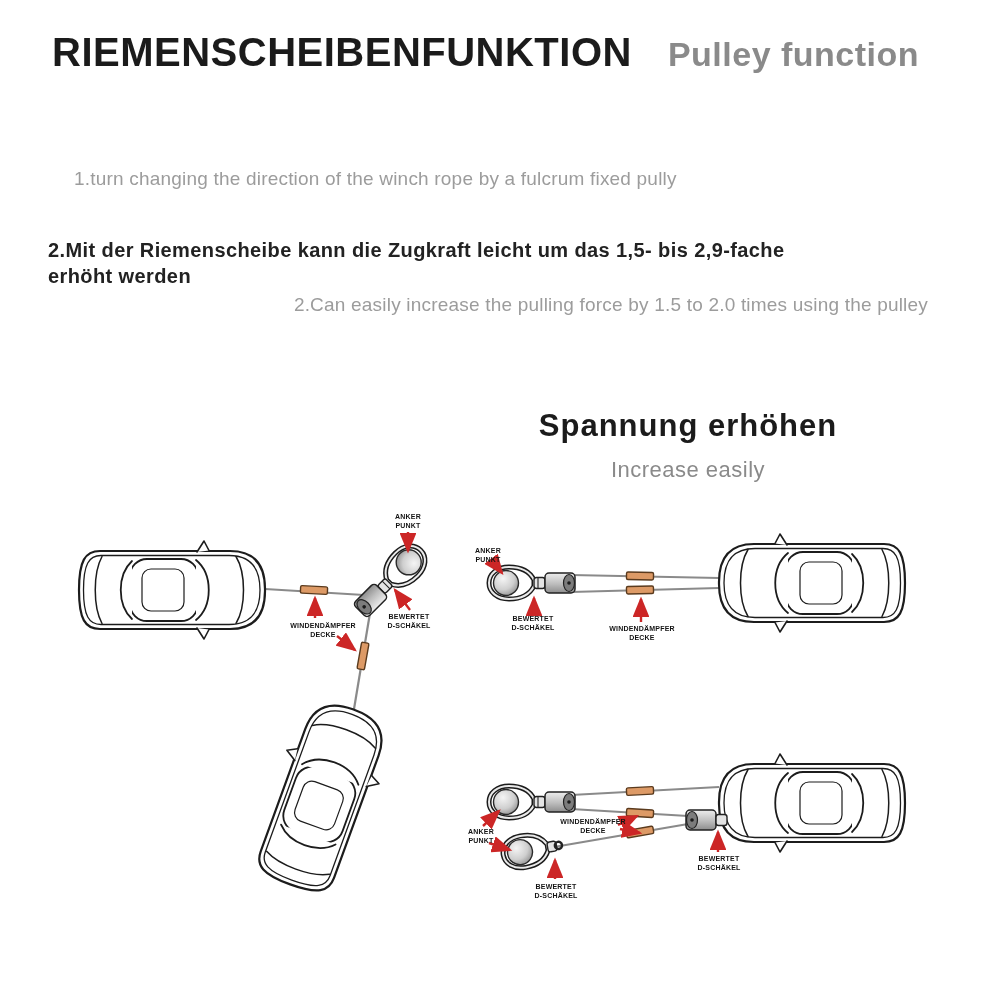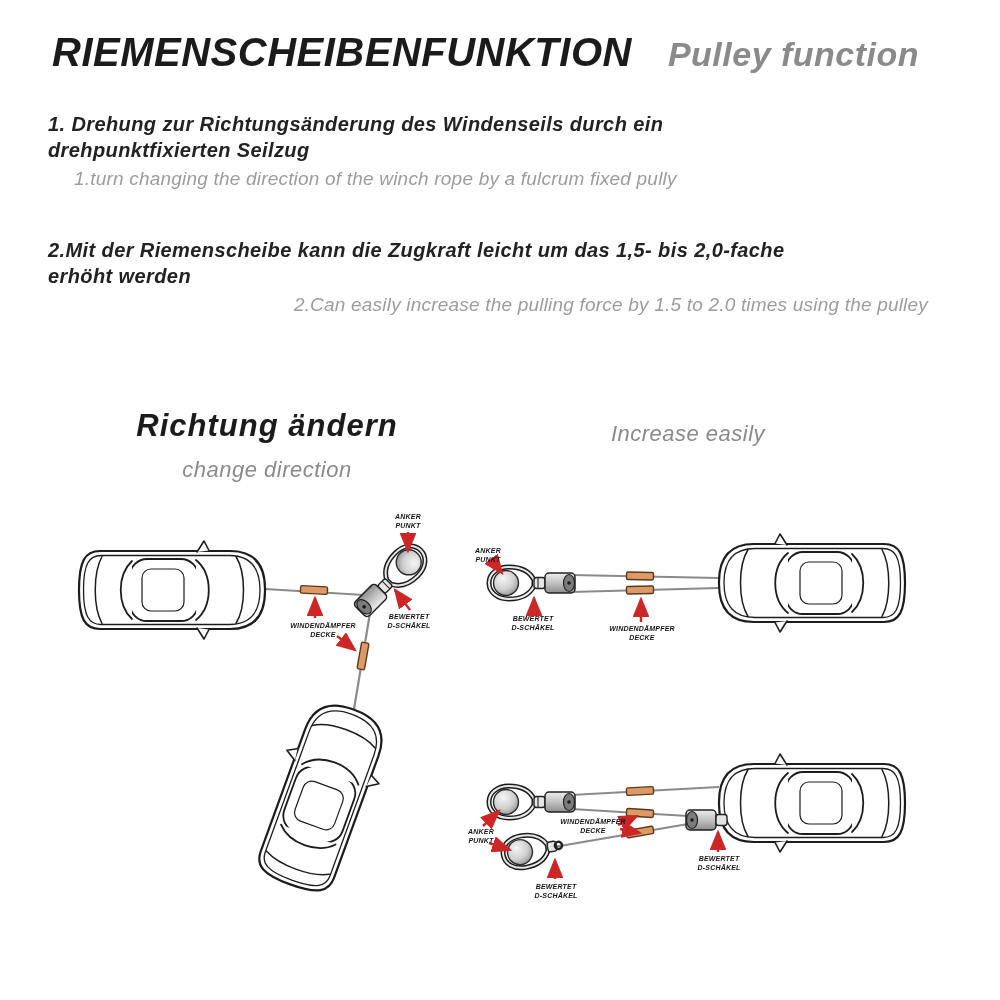--- a/index.html
+++ b/index.html
@@ -1,18 +1,18 @@
 <!DOCTYPE html>
 <html><head>
 <meta charset="utf-8">
 <style>
   * { margin:0; padding:0; box-sizing:border-box; }
   html,body { width:1000px; height:1000px; background:#ffffff; overflow:hidden;
               font-family:"Liberation Sans", sans-serif; }
-  .page { position:relative; width:1000px; height:1000px; background:#fff;font-style:italic; }
+  .page { position:relative; width:1000px; height:1000px; background:#fff; }
 
   .title-row { position:absolute; left:52px; top:30px; display:flex; align-items:baseline; gap:36px; }
   .title-de { font-size:40px; font-weight:bold; color:#1b1b1b; letter-spacing:.5px; }
   .title-en { font-size:34px; font-weight:bold; color:#8a8a8a; letter-spacing:.5px; }
 
   .para-de { position:absolute; left:48px; width:880px; font-size:20px; font-weight:bold;
              color:#222; line-height:26px; letter-spacing:.4px; white-space:pre-line; }
   .para-en { position:absolute; left:48px; width:880px; font-size:19px;
              color:#9c9c9c; letter-spacing:.2px; }
   #p1de { top:111px; }
@@ -37,32 +37,27 @@
 </head>
 <body>
 
 <div class="page">
 
   <div class="title-row">
     <span class="title-de">RIEMENSCHEIBENFUNKTION</span>
     <span class="title-en">Pulley function</span>
   </div>
 
-  <div class="para-de" id="p1de">1. Drehung zur Richtungsänderung des Windenseils durch ein
-drehpunktfixierten Seilzug</div>
   <div class="para-en" id="p1en">1.turn changing the direction of the winch rope by a fulcrum fixed pully</div>
-  <div class="para-de" id="p2de">2.Mit der Riemenscheibe kann die Zugkraft leicht um das 1,5- bis 2,0-fache
+  <div class="para-de" id="p2de">2.Mit der Riemenscheibe kann die Zugkraft leicht um das 1,5- bis 2,9-fache
 erhöht werden</div>
   <div class="para-en" id="p2en">2.Can easily increase the pulling force by 1.5 to 2.0 times using the pulley</div>
 
-  <div class="col-head" id="head-left">
-    <div class="de">Richtung ändern</div>
-    <div class="en">change direction</div>
-  </div>
   <div class="col-head" id="head-right">
+    <div class="de">Spannung erhöhen</div>
     <div class="en">Increase easily</div>
   </div>
 
   <svg class="diagram" viewBox="0 0 1000 1000">
     <defs>
       <radialGradient id="ballGrad" cx="38%" cy="32%" r="75%">
         <stop offset="0%" stop-color="#f5f5f5"></stop>
         <stop offset="60%" stop-color="#cfcfcf"></stop>
         <stop offset="100%" stop-color="#8f8f8f"></stop>
       </radialGradient>

